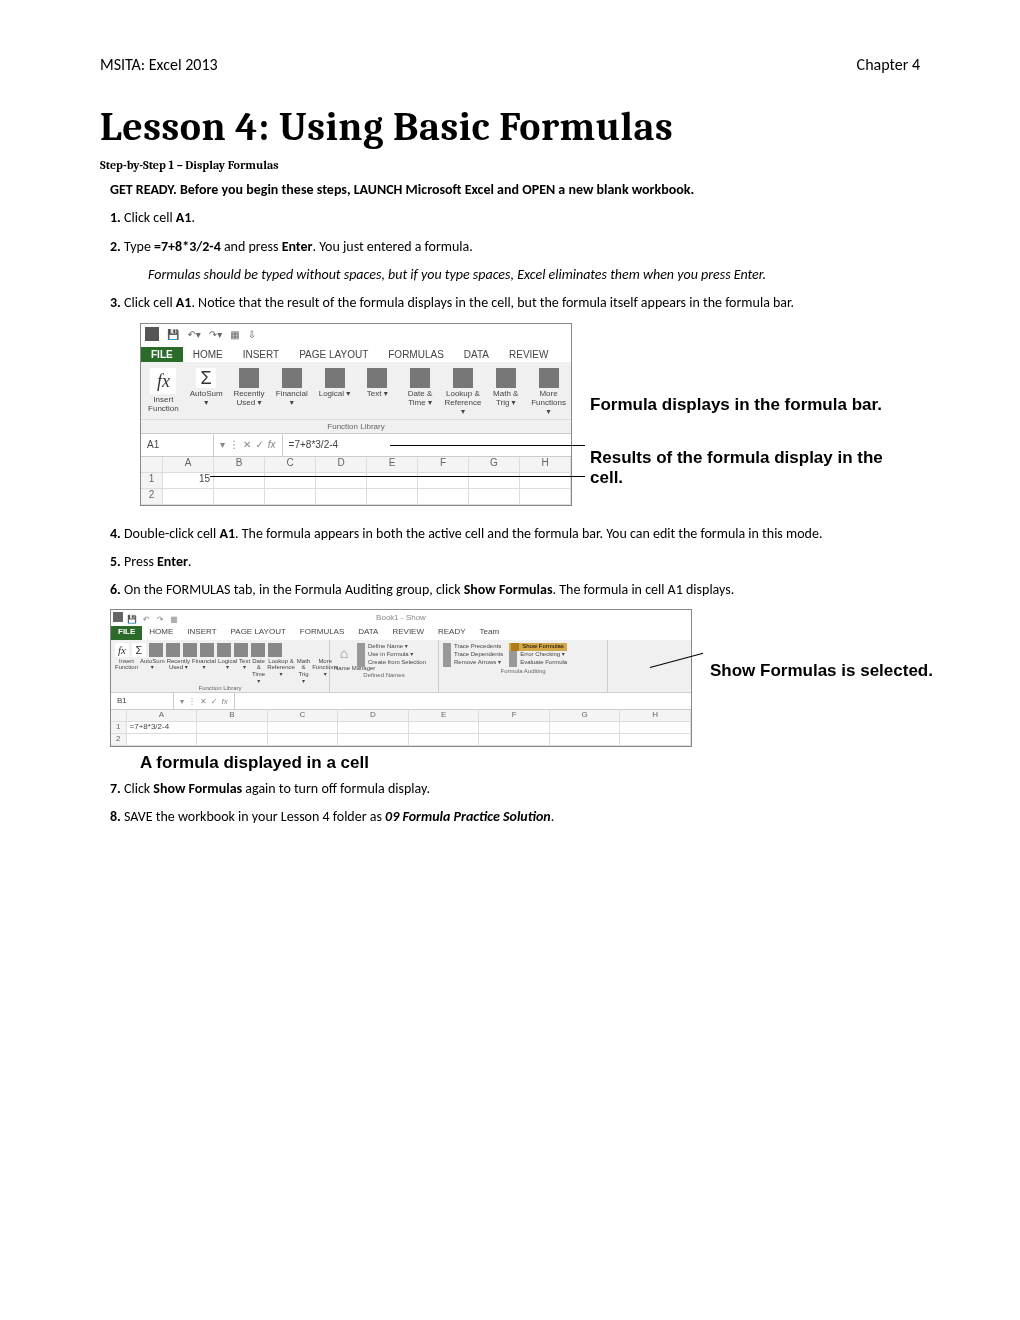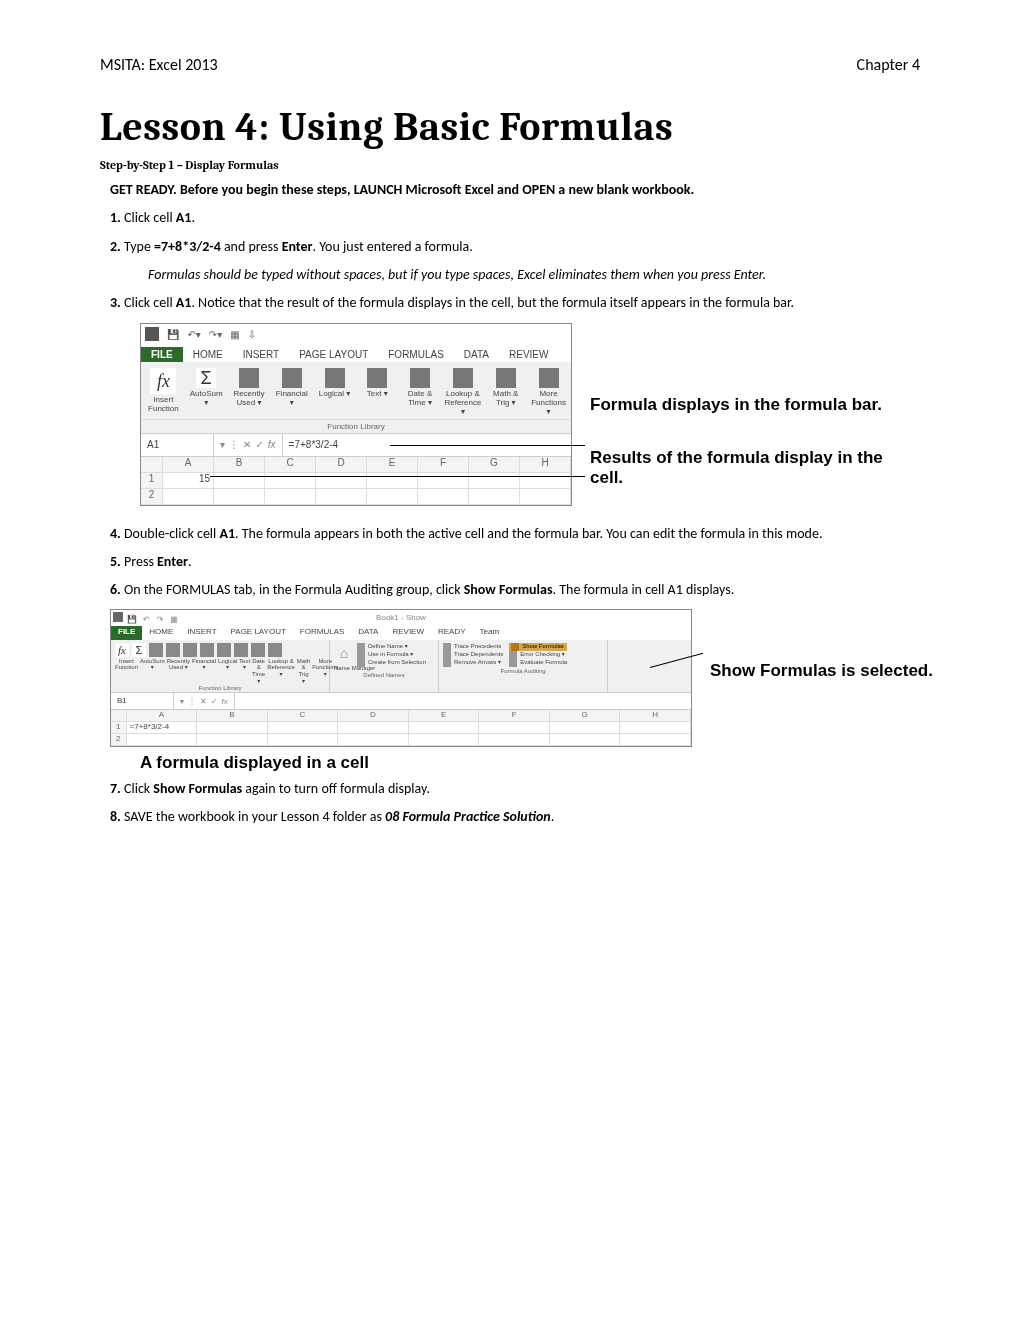--- a/index.html
+++ b/index.html
@@ -686,16 +686,16 @@
     </div>
     <div class="caption2">A formula displayed in a cell</div>
   </div>
 
 
   <p>
     <span class="bold">7.</span><span> Click </span><span class="bold">Show Formulas</span><span> again to turn off formula display.</span>
   </p>
 
   <p>
-    <span class="bold">8.</span><span> SAVE the workbook in your Lesson 4 folder as </span><span class="bold italic">08 Formula Practice Solution</span><span>.</span>
+    <span class="bold">8.</span><span> SAVE the workbook in your Lesson 4 folder as </span><span class="bold italic">09 Formula Practice Solution</span><span>.</span>
   </p>
 
 </div>
 
 </body></html>

